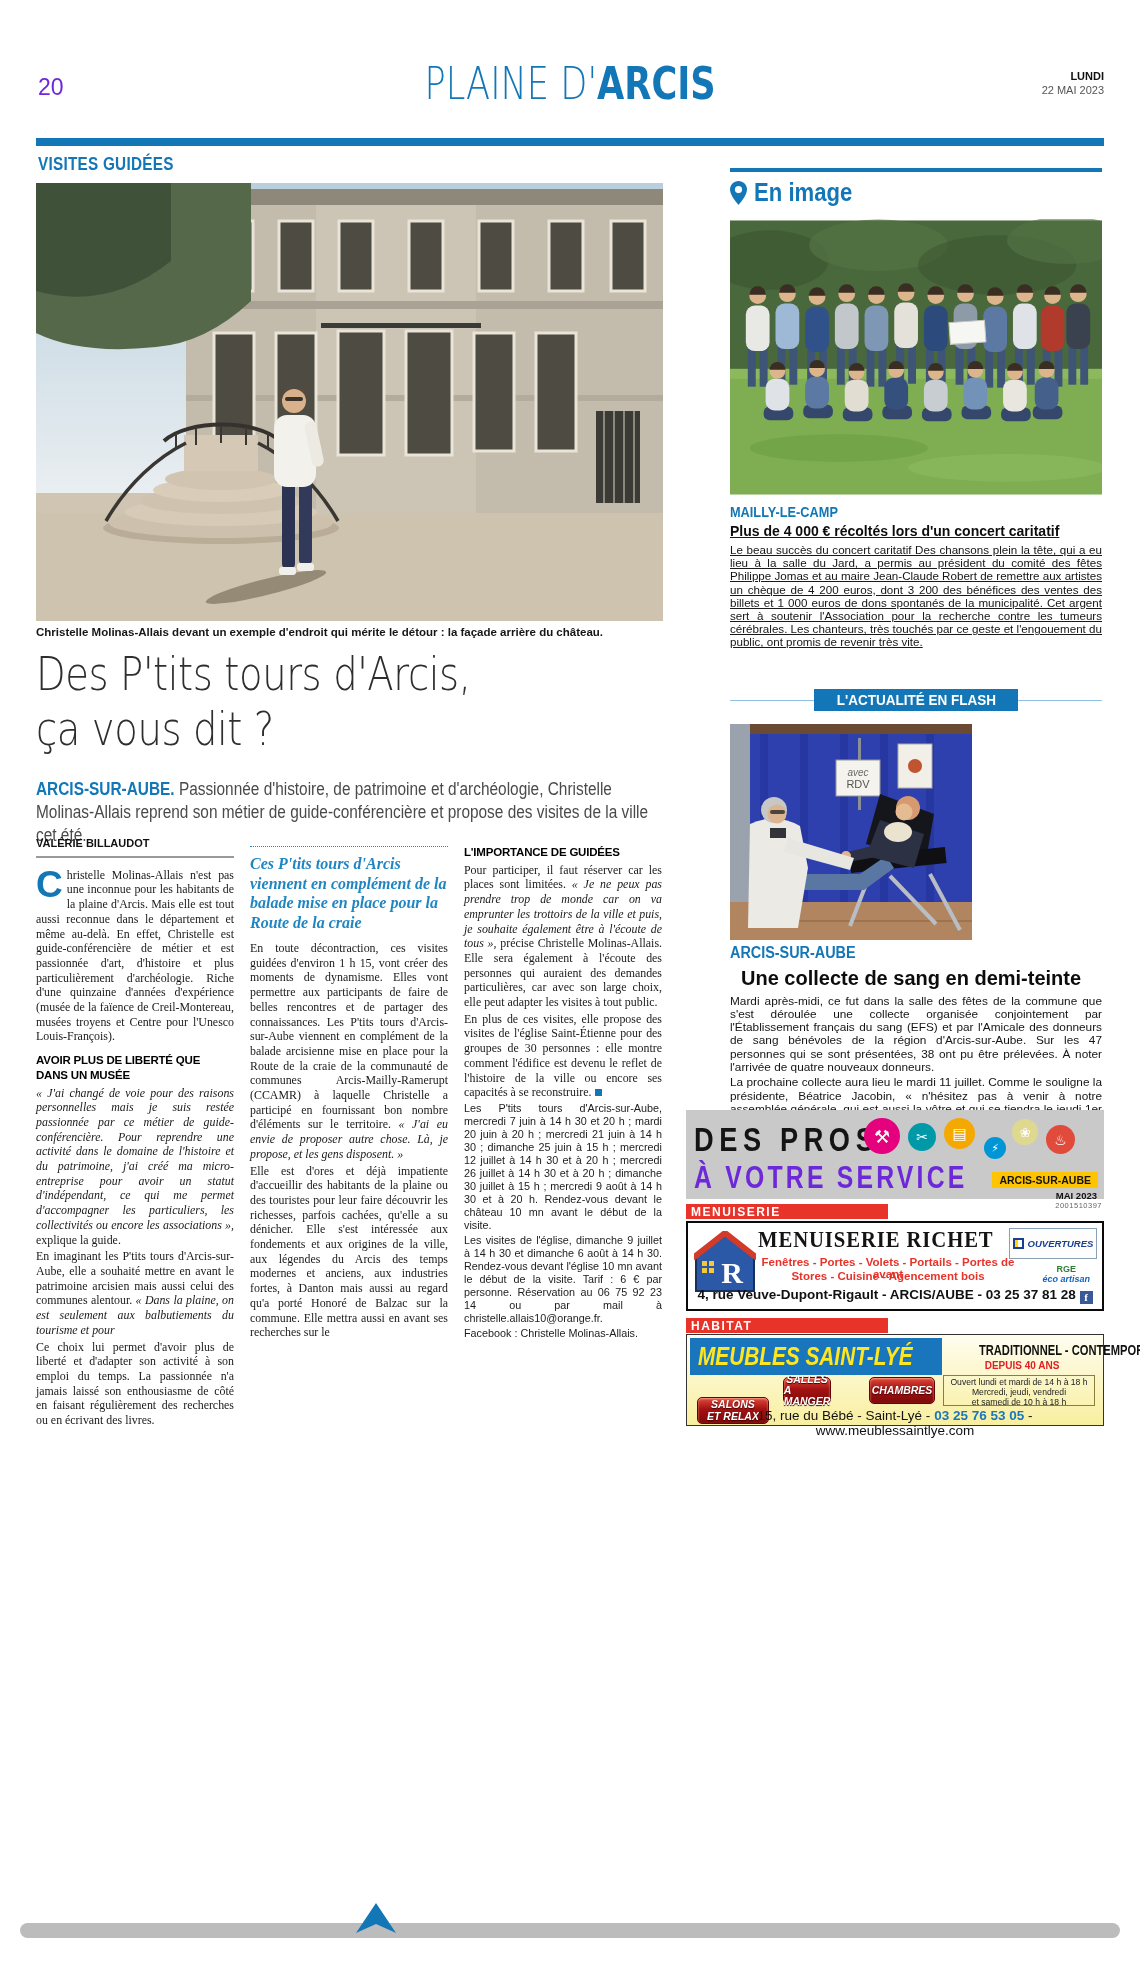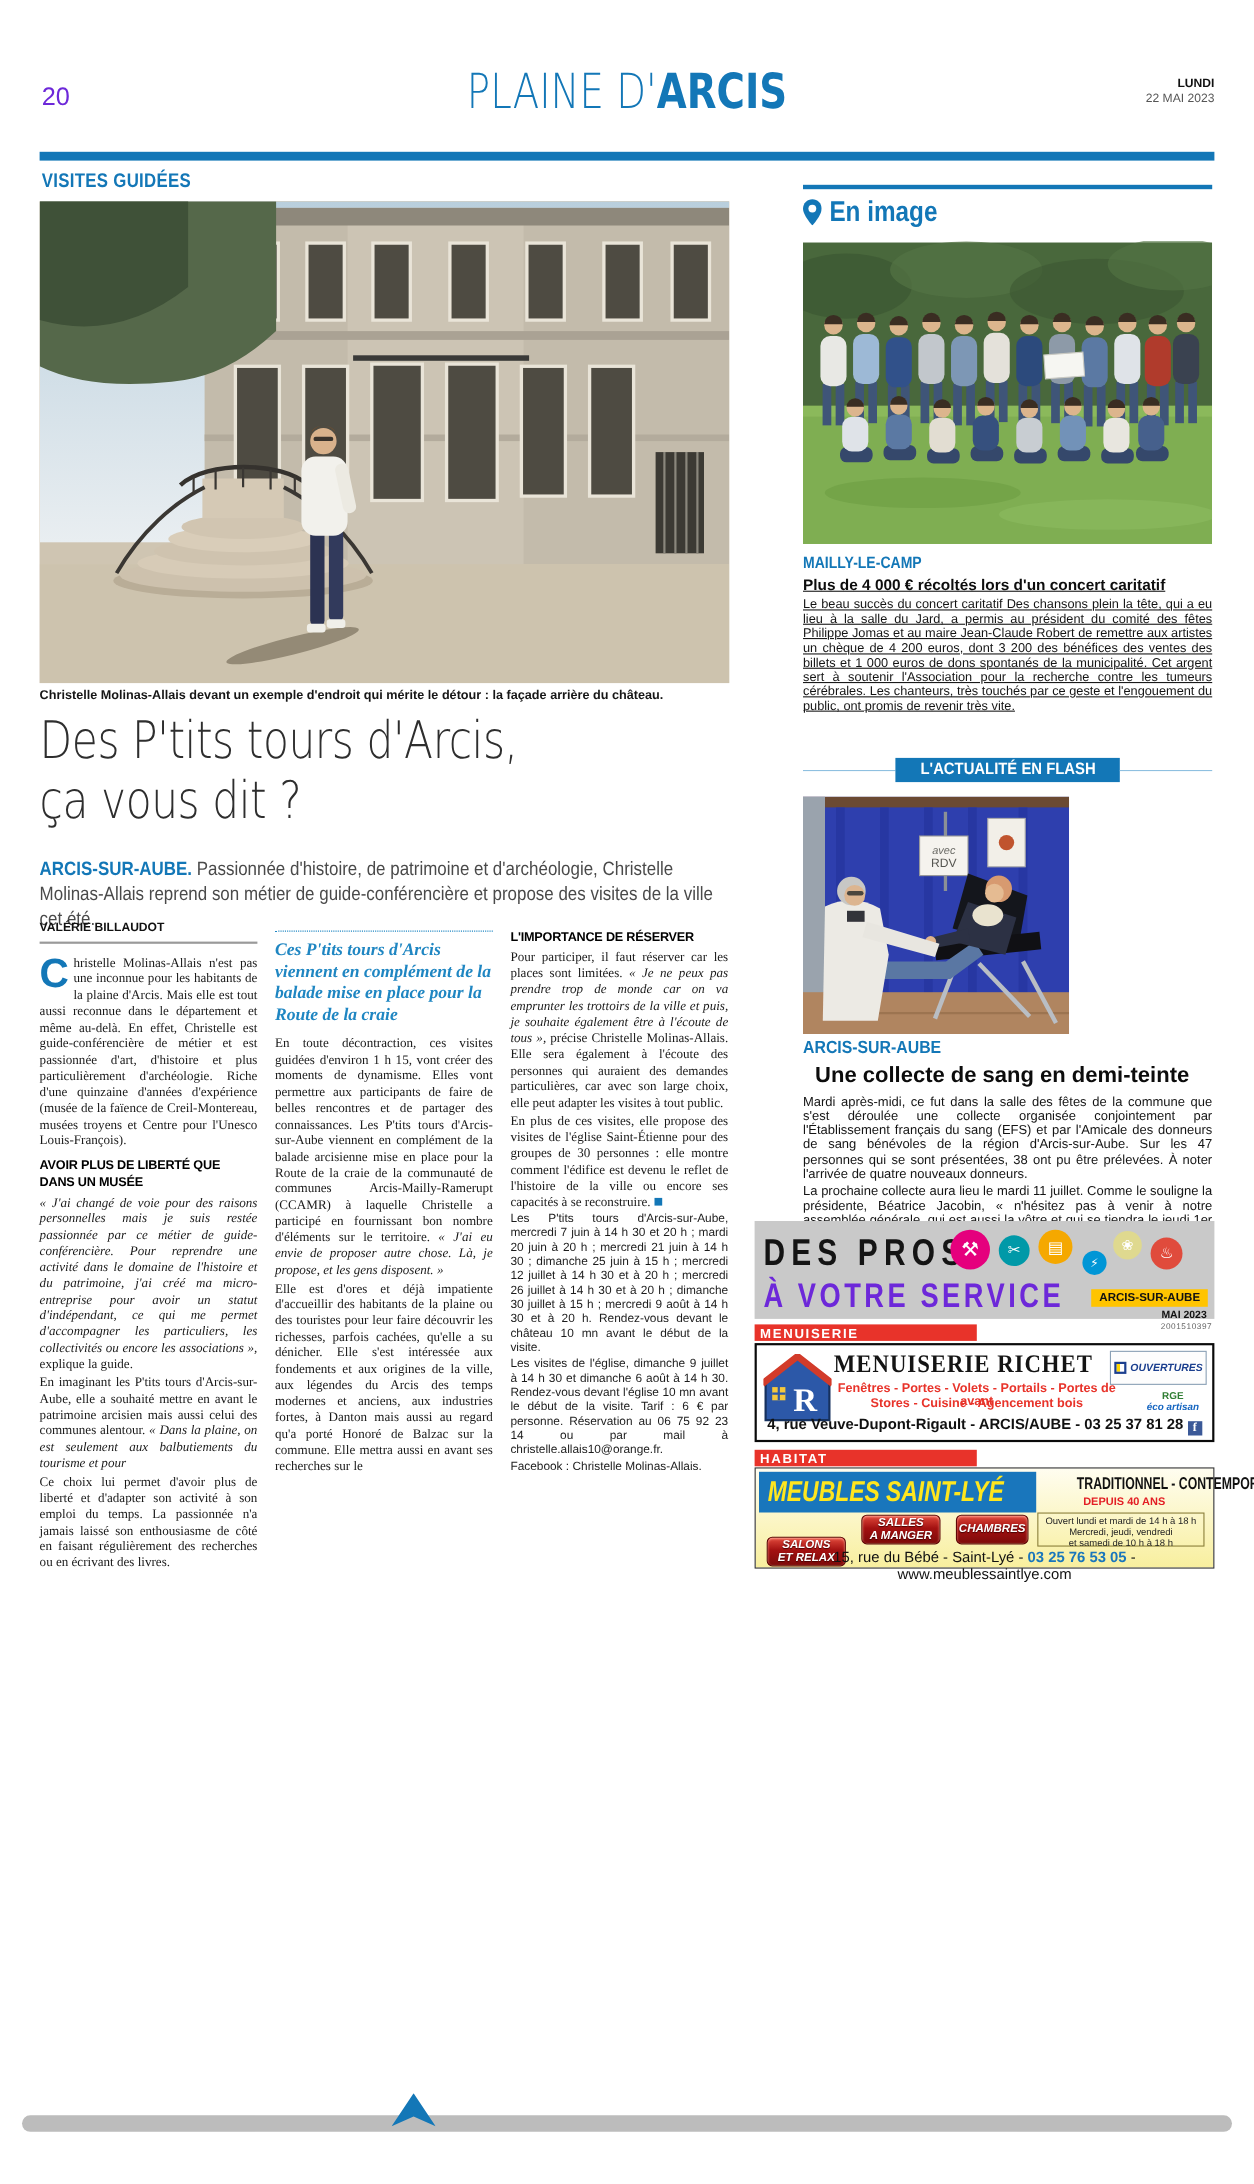--- a/index.html
+++ b/index.html
@@ -119,21 +119,21 @@
                        white-space:nowrap;transform:scaleX(.8);transform-origin:0 50%;display:inline-block;}
   #meubles .trad{position:absolute;left:256px;right:2px;top:6px;text-align:center;}
   #meubles .trad .t1{font-weight:700;font-size:15.5px;color:#111;white-space:nowrap;
                      display:inline-block;transform:scaleX(.72);transform-origin:50% 50%;}
   #meubles .trad .t2{display:block;color:#e31e24;font-weight:700;font-size:10px;margin-top:1px;}
   .rbtn{position:absolute;top:42px;height:27px;border-radius:5px;border:1px solid #5f0606;
         background:linear-gradient(180deg,#e0483a,#a31111 45%,#7d0a0a);
         box-shadow:inset 0 1px 2px #ff9f8f;color:#fff;font-weight:700;font-style:italic;
         display:flex;flex-direction:column;align-items:center;justify-content:center;
         font-size:10.5px;line-height:1.05;text-shadow:0 1px 1px #400;}
-  #mb1{left:10px;width:72px;margin-top:20px;} #mb2{left:96px;width:72px;} #mb3{left:182px;width:66px;}
+  #mb1{left:10px;width:72px;margin-top:20px;} #mb2{left:96px;width:48px;} #mb3{left:182px;width:66px;}
   #mhours{position:absolute;left:256px;right:8px;top:40px;height:31px;border:1px solid #8a7f3a;
           font-size:8.6px;line-height:1.18;text-align:center;color:#222;padding-top:1px;}
   #maddr{position:absolute;left:4px;right:4px;top:73px;text-align:center;font-size:13.5px;color:#111;}
   #maddr .ph{color:#1976bc;font-weight:700;}
 
   
   #scroll-track{left:20px;top:1923px;width:1100px;height:15px;background:#bcbcbc;border-radius:8px;}
   #scroll-arrow{left:356px;top:1903px;width:40px;height:34px;}
 </style>
 </head>
@@ -242,21 +242,21 @@
     <p><span class="it">« J'ai changé de voie pour des raisons personnelles mais je suis restée passionnée par ce métier de guide-conférencière. Pour reprendre une activité dans le domaine de l'histoire et du patrimoine, j'ai créé ma micro-entreprise pour avoir un statut d'indépendant, ce qui me permet d'accompagner les particuliers, les collectivités ou encore les associations »,</span><span> explique la guide.</span></p>
     <p><span>En imaginant les P'tits tours d'Arcis-sur-Aube, elle a souhaité mettre en avant le patrimoine arcisien mais aussi celui des communes alentour. </span><span class="it">« Dans la plaine, on est seulement aux balbutiements du tourisme et pour</span></p>
     <p>Ce choix lui permet d'avoir plus de liberté et d'adapter son activité à son emploi du temps. La passionnée n'a jamais laissé son enthousiasme de côté en faisant régulièrement des recherches ou en écrivant des livres.</p>
   </div>
   <div class="col">
     <div class="pullquote">Ces P'tits tours d'Arcis viennent en complément de la balade mise en place pour la Route de la craie</div>
     <p><span>En toute décontraction, ces visites guidées d'environ 1 h 15, vont créer des moments de dynamisme. Elles vont permettre aux participants de faire de belles rencontres et de partager des connaissances. Les P'tits tours d'Arcis-sur-Aube viennent en complément de la balade arcisienne mise en place pour la Route de la craie de la communauté de communes Arcis-Mailly-Ramerupt (CCAMR) à laquelle Christelle a participé en fournissant bon nombre d'éléments sur le territoire. </span><span class="it">« J'ai eu envie de proposer autre chose. Là, je propose, et les gens disposent. »</span></p>
     <p>Elle est d'ores et déjà impatiente d'accueillir des habitants de la plaine ou des touristes pour leur faire découvrir les richesses, parfois cachées, qu'elle a su dénicher. Elle s'est intéressée aux fondements et aux origines de la ville, aux légendes du Arcis des temps modernes et anciens, aux industries fortes, à Danton mais aussi au regard qu'a porté Honoré de Balzac sur la commune. Elle mettra aussi en avant ses recherches sur le</p>
   </div>
   <div class="col">
-    <div class="subhead">L'IMPORTANCE DE RÉSERVER</div>
+    <div class="subhead">L'IMPORTANCE DE GUIDÉES</div>
     <p><span>Pour participer, il faut réserver car les places sont limitées. </span><span class="it">« Je ne peux pas prendre trop de monde car on va emprunter les trottoirs de la ville et puis, je souhaite également être à l'écoute de tous »,</span><span> précise Christelle Molinas-Allais. Elle sera également à l'écoute des personnes qui auraient des demandes particulières, car avec son large choix, elle peut adapter les visites à tout public.</span></p>
     <p><span>En plus de ces visites, elle propose des visites de l'église Saint-Étienne pour des groupes de 30 personnes : elle montre comment l'édifice est devenu le reflet de l'histoire de la ville ou encore ses capacités à se reconstruire.</span><span class="endmark"></span></p>
     <p class="info">Les P'tits tours d'Arcis-sur-Aube, mercredi 7 juin à 14 h 30 et 20 h ; mardi 20 juin à 20 h ; mercredi 21 juin à 14 h 30 ; dimanche 25 juin à 15 h ; mercredi 12 juillet à 14 h 30 et à 20 h ; mercredi 26 juillet à 14 h 30 et à 20 h ; dimanche 30 juillet à 15 h ; mercredi 9 août à 14 h 30 et à 20 h. Rendez-vous devant le château 10 mn avant le début de la visite.</p>
     <p class="info">Les visites de l'église, dimanche 9 juillet à 14 h 30 et dimanche 6 août à 14 h 30. Rendez-vous devant l'église 10 mn avant le début de la visite. Tarif : 6 € par personne. Réservation au 06 75 92 23 14 ou par mail à christelle.allais10@orange.fr.</p>
     <p class="info">Facebook : Christelle Molinas-Allais.</p>
   </div>
 </div>
 
 <div class="abs" id="ei-rule"></div>
 <div class="abs" id="ei-head">

